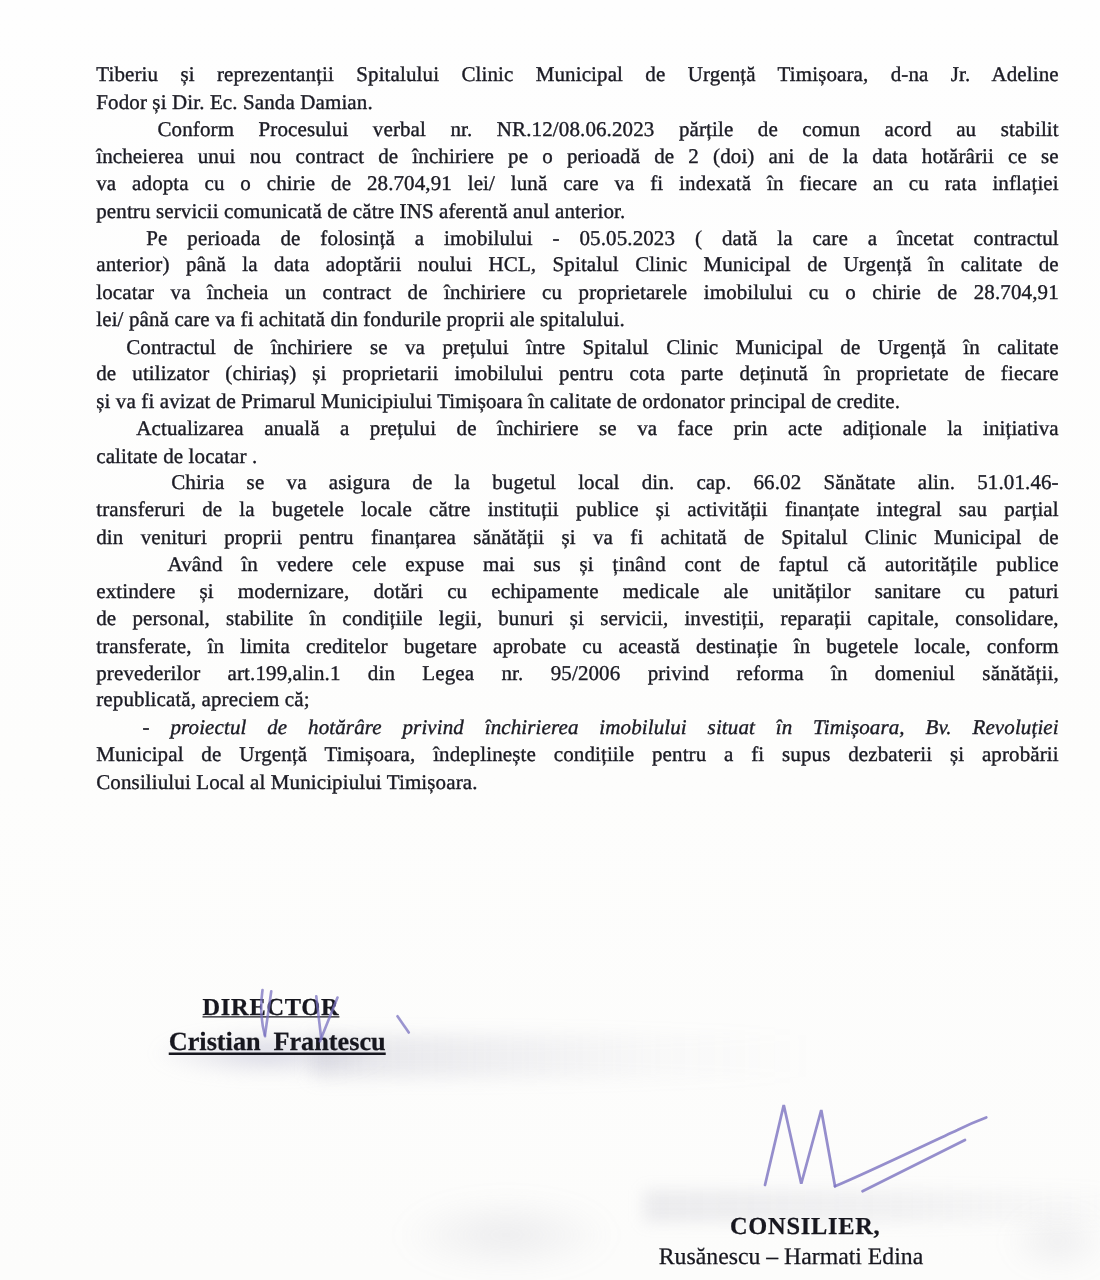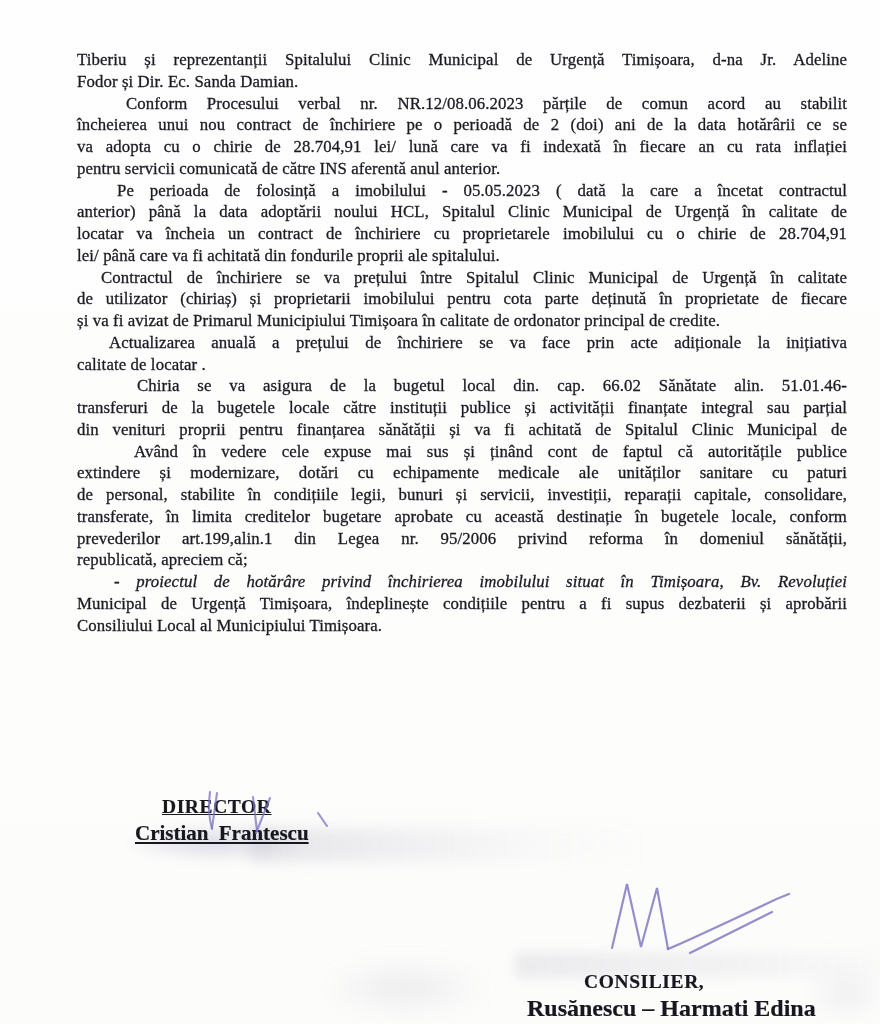--- a/index.html
+++ b/index.html
@@ -34,21 +34,21 @@
     text-align: center;
     text-align-last: left;
   }
   
   .sig-block { position: absolute; color: #17171f; -webkit-text-stroke: 0.2px #17171f; }
   .sig-left { left: 135px; top: 796px; text-decoration: underline; }
   .sig-left .sig-title { margin-left: 27px; font-size: 19.5px; font-weight: bold; letter-spacing: 0.6px; }
   .sig-left .sig-name  { margin-top: 3px; font-size: 21px; font-weight: bold; word-spacing: 5px; }
   .sig-right { left: 527px; top: 927px; margin-top: 44px; }
   .sig-right .sig-title { margin-left: 57px; font-size: 19.5px; font-weight: bold; letter-spacing: 0.6px; }
-  .sig-right .sig-name  { margin-top: 2px; font-size: 24px; font-weight: bold; }
+  .sig-right .sig-name  { margin-top: 2px; font-size: 19px; font-weight: normal; }
   
   .ink-svg { position: absolute; left: 0; top: 0; pointer-events: none; }
   
   .scan-shadow { position: absolute; pointer-events: none; }
   .shadow-left-a {
     left: 90px; top: 822px; width: 250px; height: 52px;
     background: radial-gradient(ellipse 50% 50% at 50% 40%, rgba(160,160,190,0.38), rgba(160,160,190,0) 75%);
     filter: blur(6px);
   }
   .shadow-left-b {

